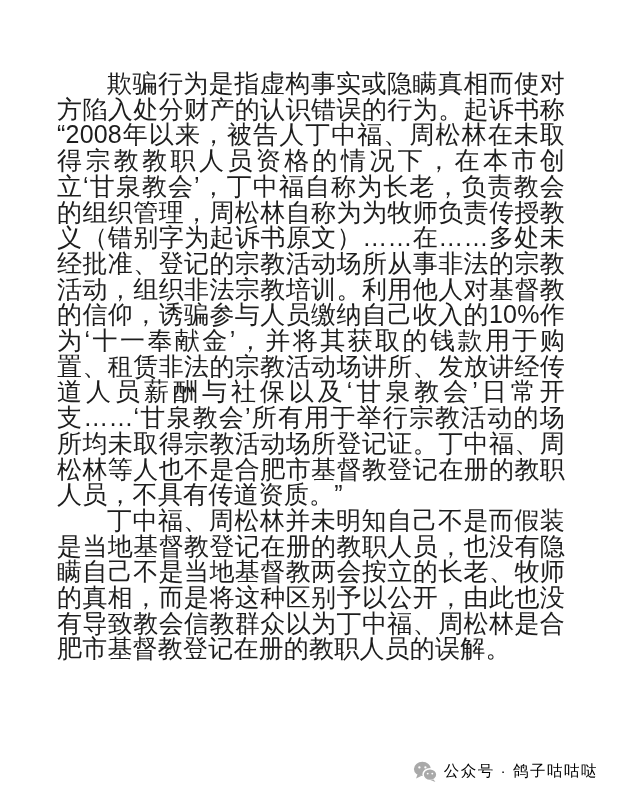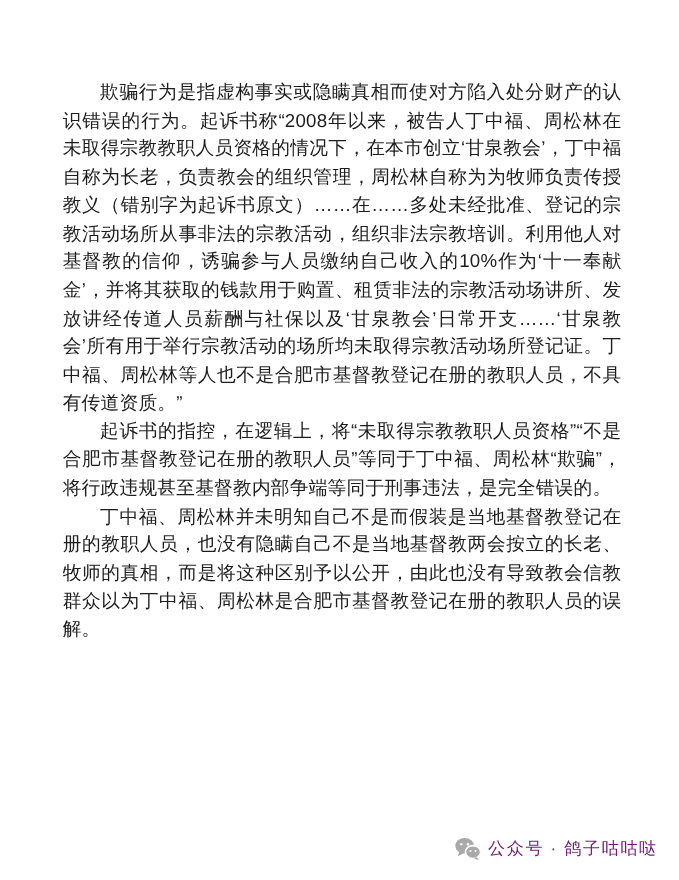--- a/index.html
+++ b/index.html
@@ -23,54 +23,53 @@
   article.article-body {
     position: absolute;
     top: 71px;
     left: 57px;
     width: 508px;
     color: #1d1d1d;
   }
   article.article-body p {
     margin: 0;
     padding: 0;
-    font-size: 17px;
+    font-size: 25px;
     line-height: 25.7px;
     text-align: justify;
     text-justify: inter-ideograph;
     text-indent: 2em;
     word-break: break-all;
     letter-spacing: 0.2px;
   }
   .watermark {
     position: absolute;
     top: 761px;
     right: 19px;
     display: flex;
     align-items: flex-start;
     gap: 7px;
-    color: #701a75;
+    color: #000000;
     font-size: 15.5px;
     letter-spacing: 1.5px;
     user-select: none;
   }
   .wechat-icon {
     display: inline-flex;
     width: 24px;
     height: 21px;
   }
 </style>
 </head>
 <body>
 
 <div class="page">
 
   <article class="article-body">
     <p>欺骗行为是指虚构事实或隐瞒真相而使对方陷入处分财产的认识错误的行为。起诉书称“2008年以来，被告人丁中福、周松林在未取得宗教教职人员资格的情况下，在本市创立‘甘泉教会’，丁中福自称为长老，负责教会的组织管理，周松林自称为为牧师负责传授教义（错别字为起诉书原文）……在……多处未经批准、登记的宗教活动场所从事非法的宗教活动，组织非法宗教培训。利用他人对基督教的信仰，诱骗参与人员缴纳自己收入的10%作为‘十一奉献金’，并将其获取的钱款用于购置、租赁非法的宗教活动场讲所、发放讲经传道人员薪酬与社保以及‘甘泉教会’日常开支……‘甘泉教会’所有用于举行宗教活动的场所均未取得宗教活动场所登记证。丁中福、周松林等人也不是合肥市基督教登记在册的教职人员，不具有传道资质。”</p>
-    <p>起诉书的指控，在逻辑上，将“未取得宗教教职人员资格”“不是合肥市基督教登记在册的教职人员”等同于丁中福、周松林“欺骗”，将行政违规甚至基督教内部争端等同于刑事违法，是完全错误的。</p>
     <p>丁中福、周松林并未明知自己不是而假装是当地基督教登记在册的教职人员，也没有隐瞒自己不是当地基督教两会按立的长老、牧师的真相，而是将这种区别予以公开，由此也没有导致教会信教群众以为丁中福、周松林是合肥市基督教登记在册的教职人员的误解。</p>
   </article>
 
   <div class="watermark">
     <span class="wechat-icon">
       <svg width="24" height="21" viewBox="0 0 24 21" xmlns="http://www.w3.org/2000/svg" aria-hidden="true">
         <ellipse cx="9.4" cy="7.9" rx="8.5" ry="7.1" fill="#a9a9a9"></ellipse>
         <polygon points="4.4,13.4 3.1,17.4 8.6,14.7" fill="#a9a9a9"></polygon>
         <circle cx="6.4" cy="6.4" r="1.15" fill="#ffffff"></circle>
         <circle cx="12.4" cy="6.4" r="1.15" fill="#ffffff"></circle>

